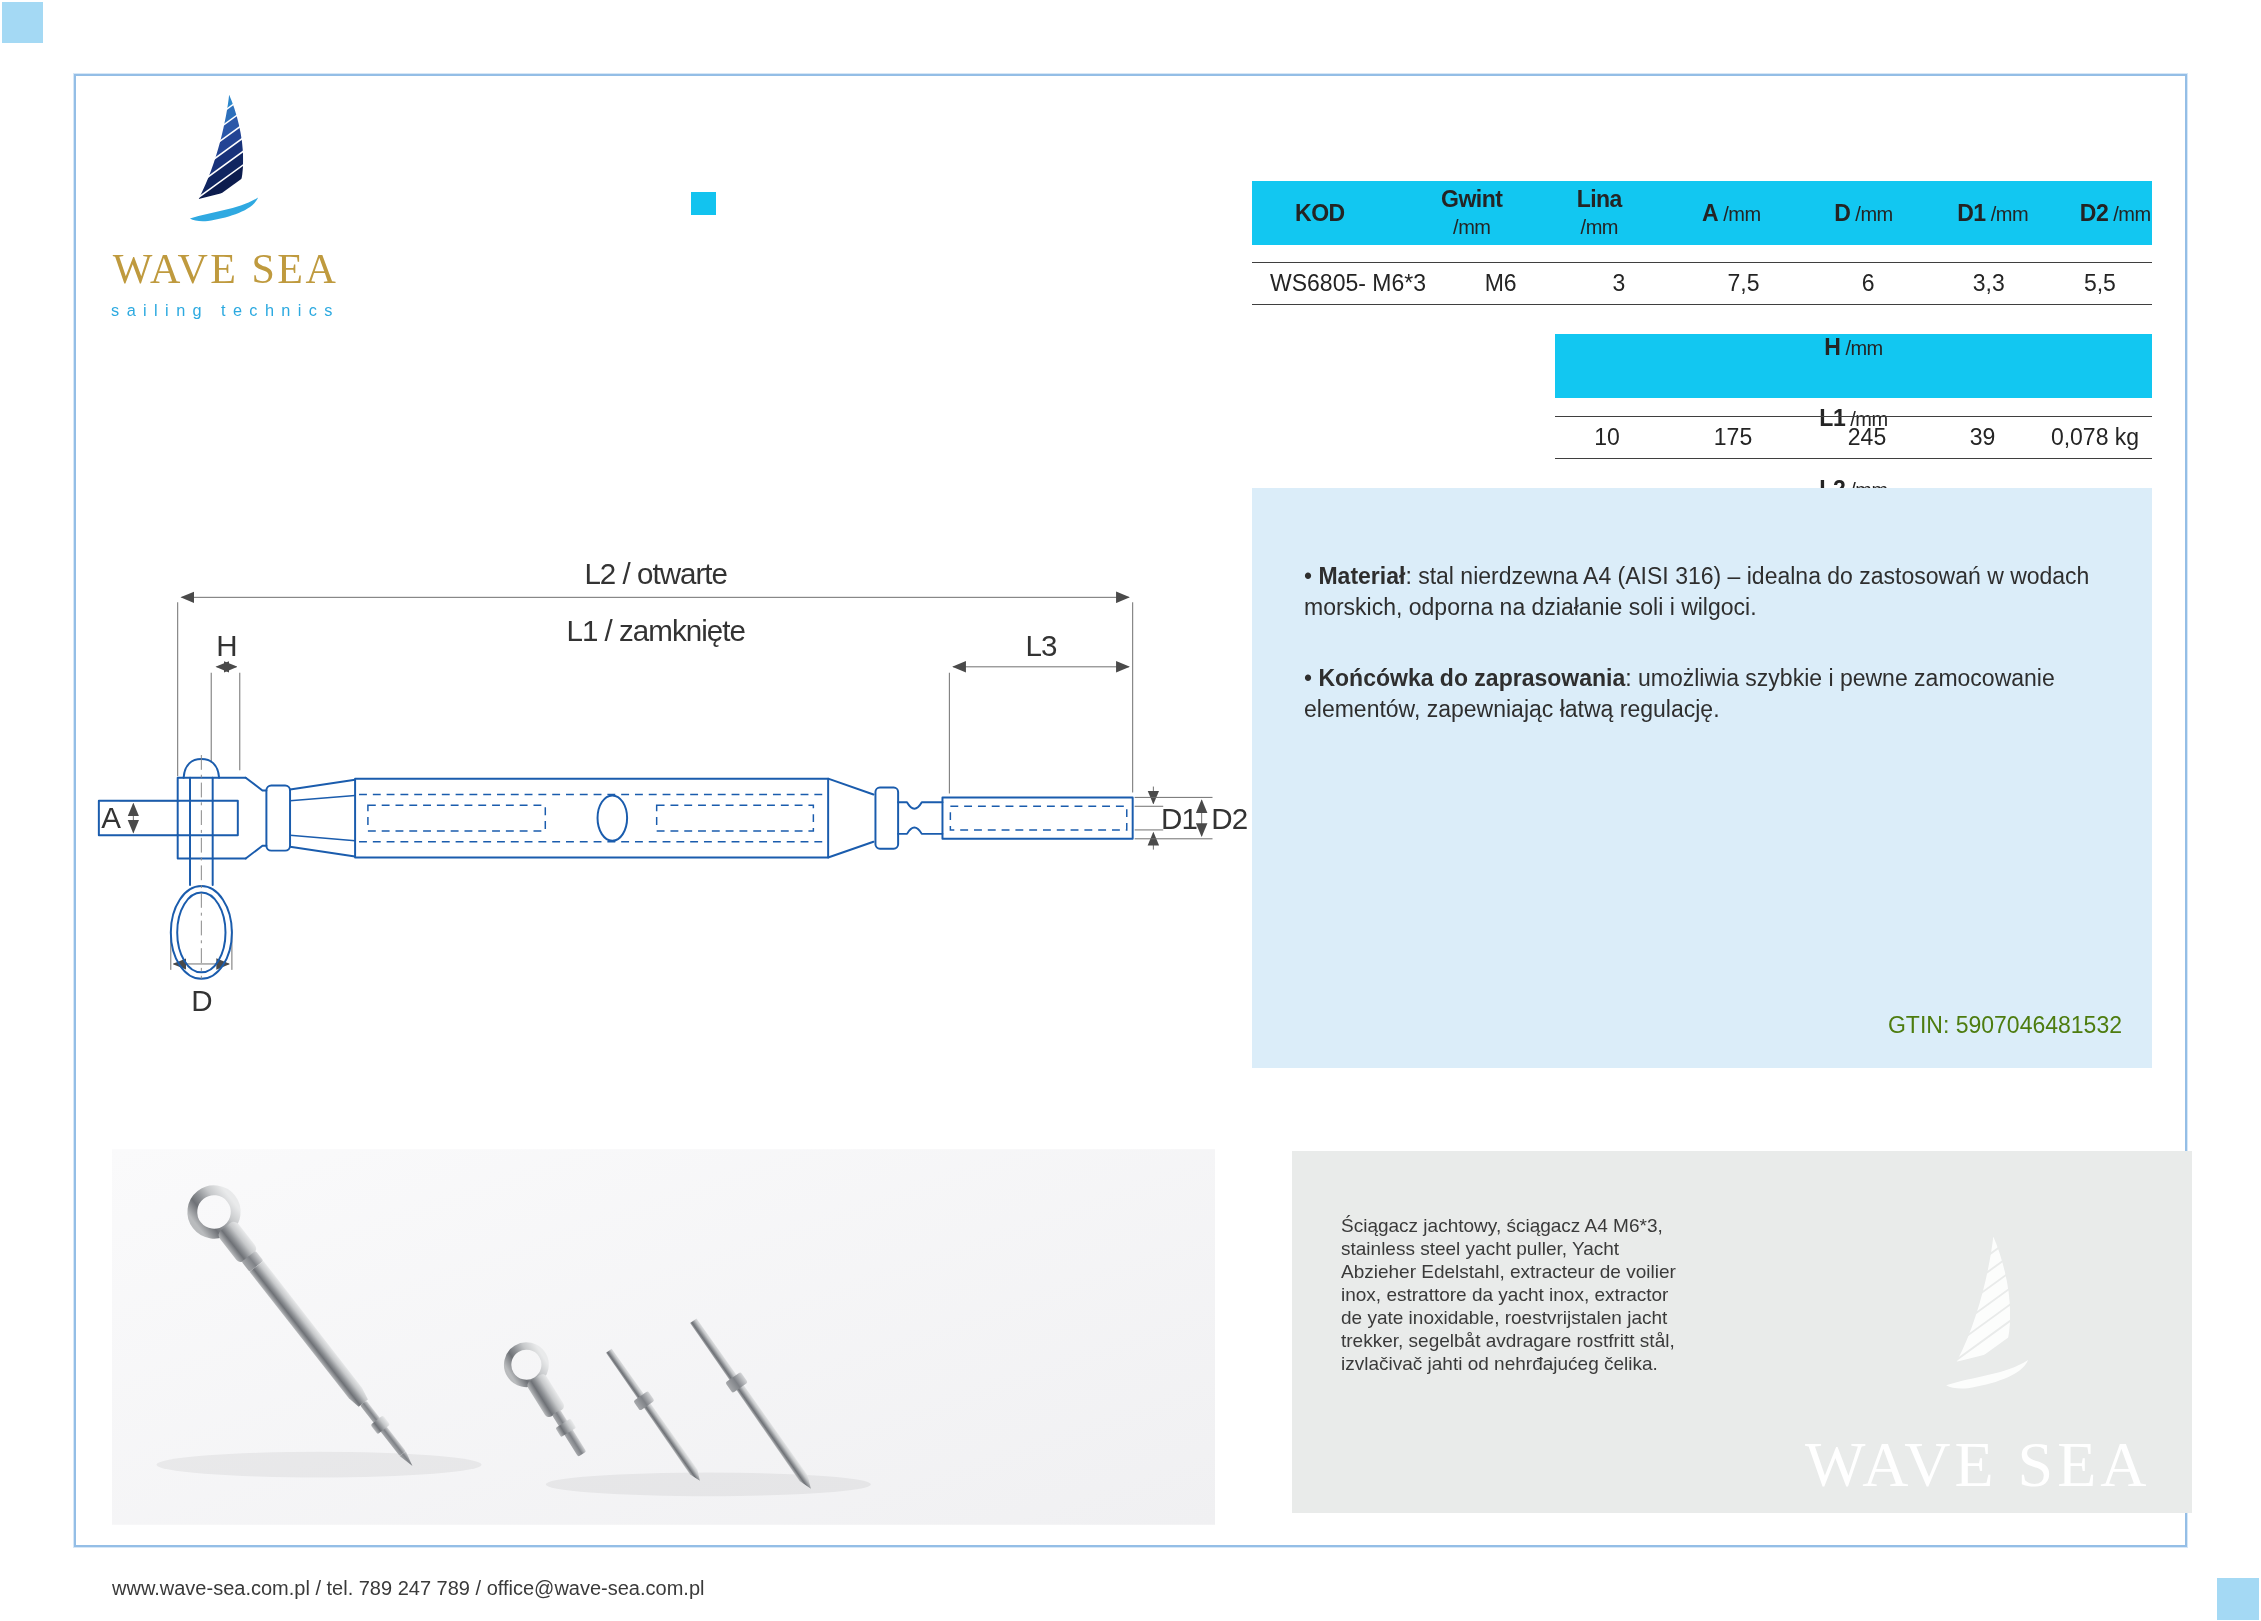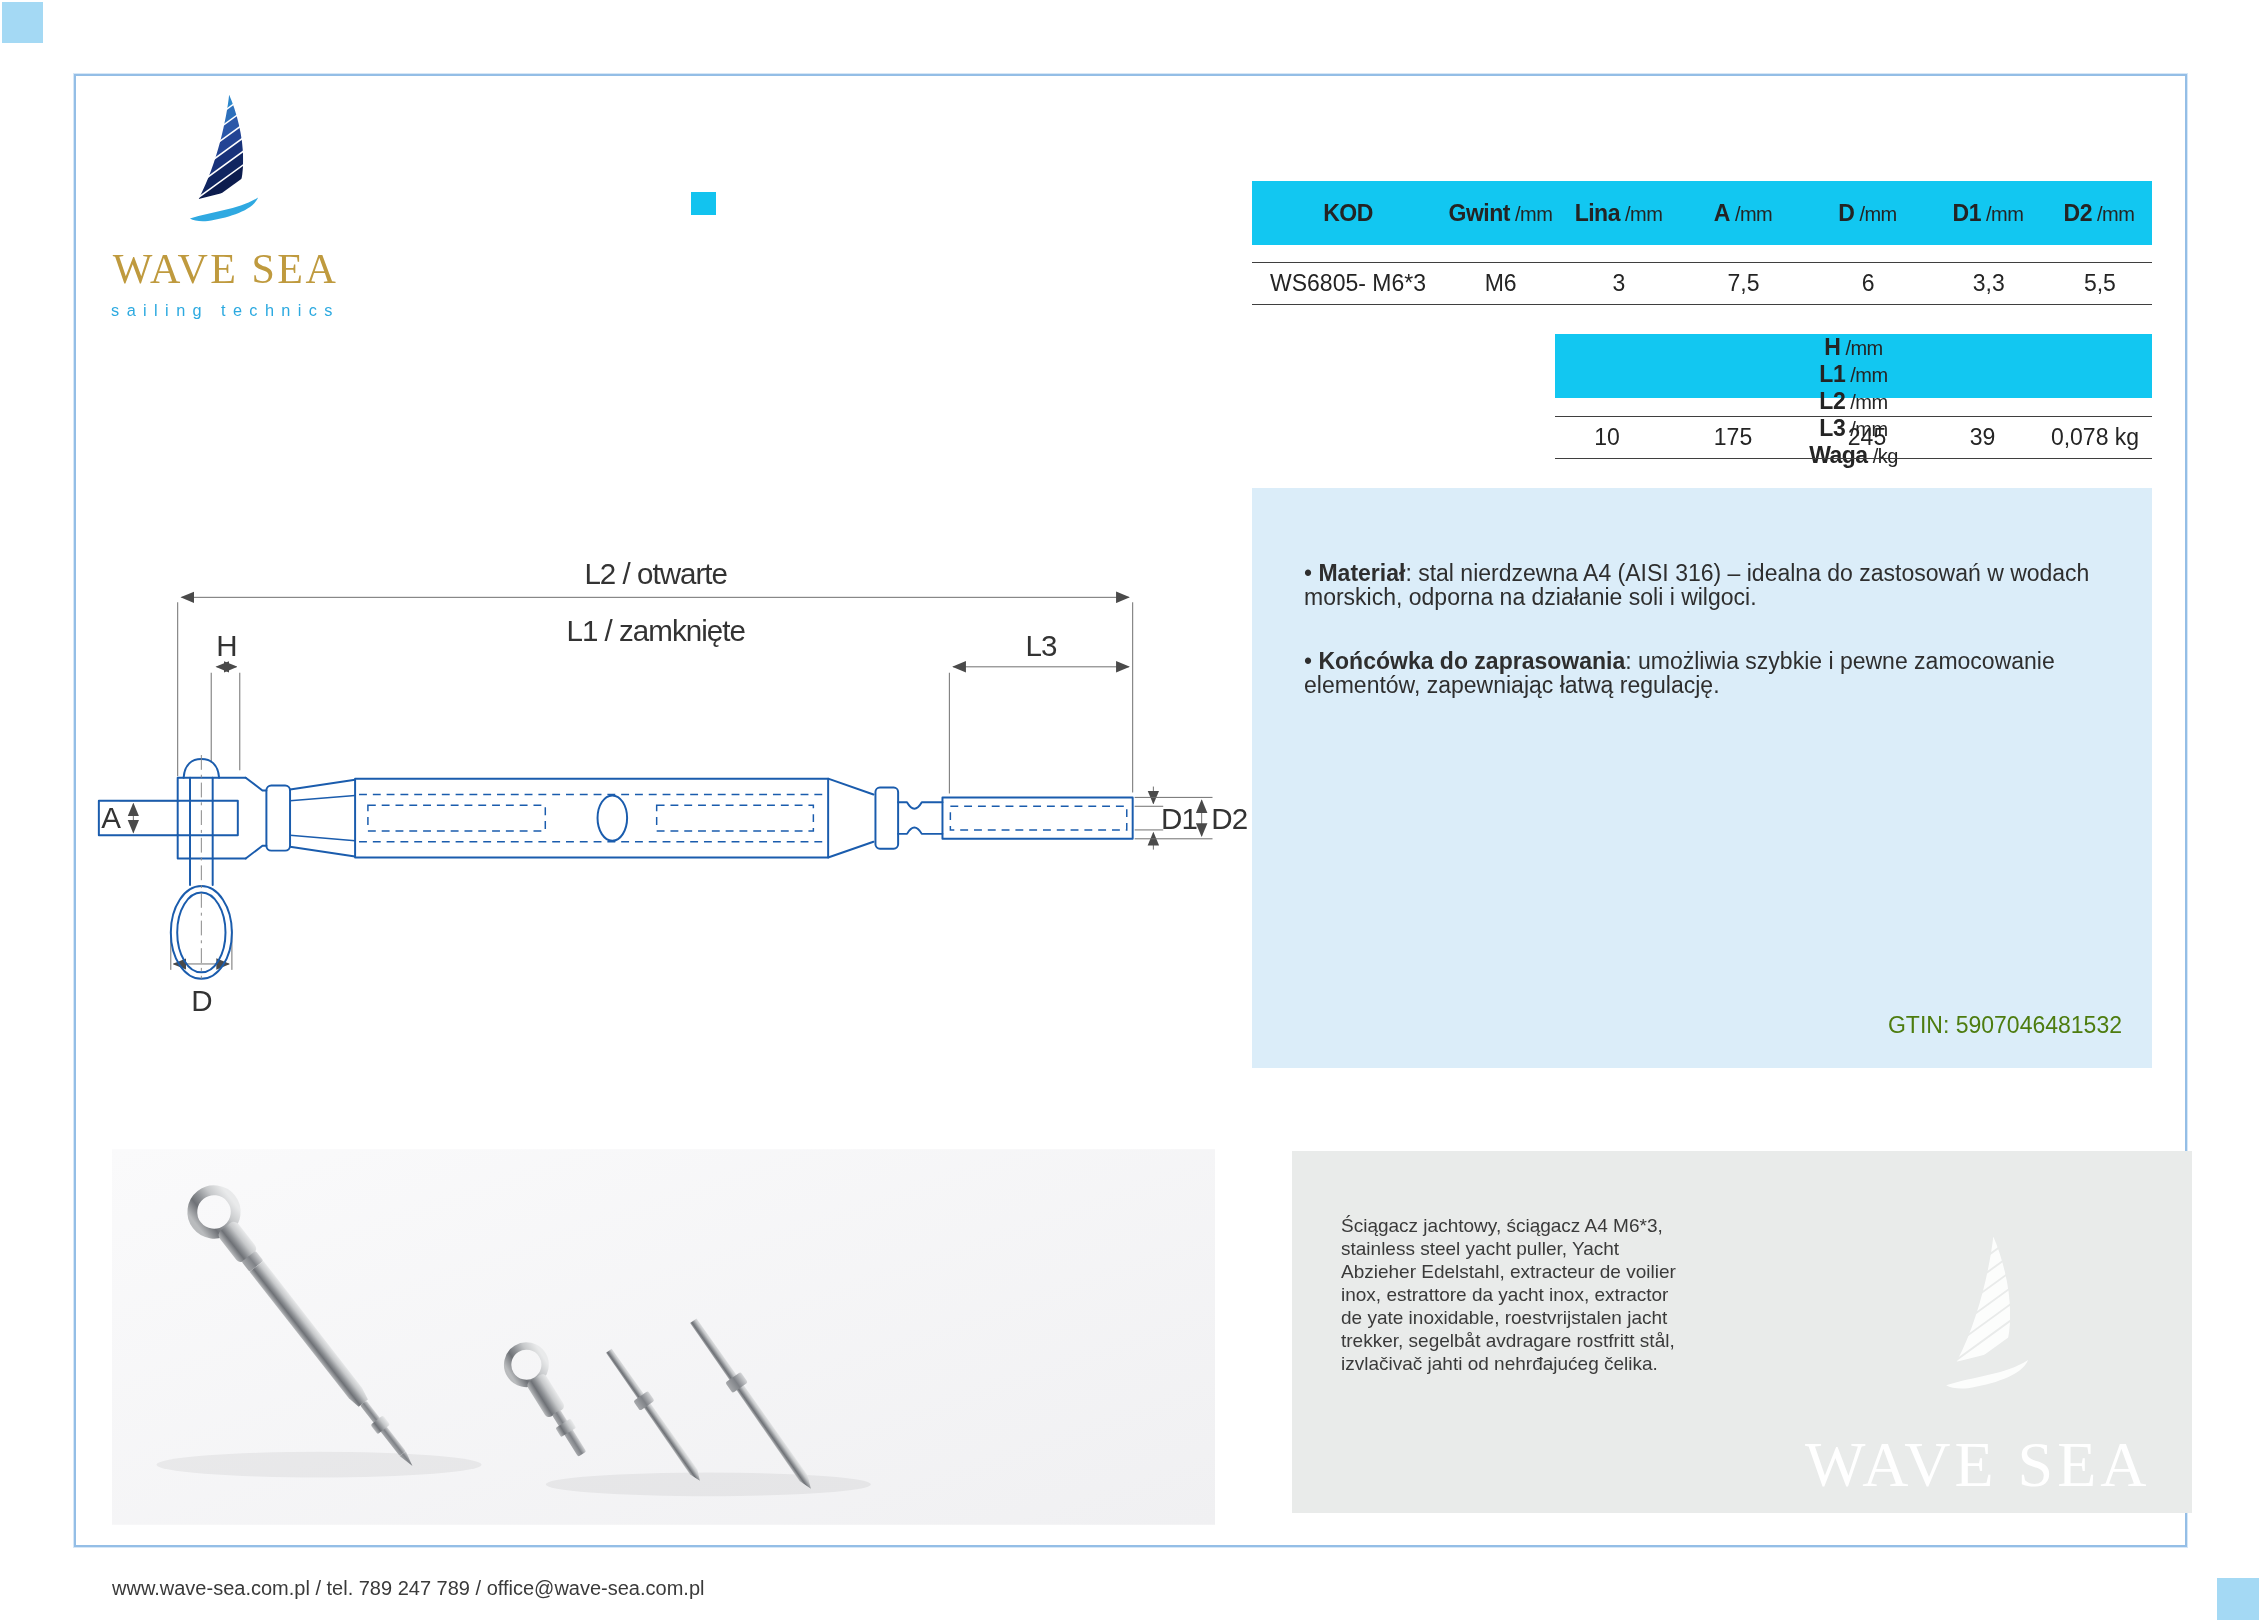--- a/index.html
+++ b/index.html
@@ -23,39 +23,39 @@
     letter-spacing:2.5px; white-space:nowrap; margin-top:3px;
   }
   .logo-tag { font-size:16.3px; color:#2BA9E0; letter-spacing:7.4px; margin-top:8px; white-space:nowrap; }
 
   
   .title { position:absolute; left:691px; top:180px; display:flex; gap:16px; }
   .title .bullet { width:25px; height:23px; background:#12C3EF; margin-top:12px; flex:none; }
   .title-text { font-size:31px; line-height:36px; color:#3B3B3B; letter-spacing:-0.5px; }
 
   
-  .t-head { position:absolute; display:flex; background:#12C7F1; align-items:center; }
+  .t-head { position:absolute; display:flex; background:#12C7F1; align-items:center;gap:44px; }
   .t-row  { position:absolute; display:flex; align-items:center;
             border-top:1.5px solid #3F3F3F; border-bottom:1.5px solid #3F3F3F; box-sizing:border-box; }
   .t1.t-head { left:1252px; top:181px; width:900px; height:64px; }
   .t1.t-row  { left:1252px; top:262px; width:900px; height:43px;justify-content:space-between; }
   .t2.t-head { left:1555px; top:334px; width:597px; height:64px;flex-direction:column; }
   .t2.t-row  { left:1555px; top:416px; width:597px; height:43px;justify-content:space-between; }
   .th, .td { text-align:center; color:#242424; }
   .th { font-size:23px; font-weight:bold; letter-spacing:-0.5px; }
   .th .thu { font-weight:normal; font-size:20px; }
   .td { font-size:23px; font-weight:normal; }
   .t1 .c0{width:192px}.t1 .c1{width:113px}.t1 .c2{width:123px}.t1 .c3{width:126px}
   .t1 .c4{width:123px}.t1 .c5{width:118px}.t1 .c6{width:104px}
   .t2 .c0{width:104px}.t2 .c1{width:148px}.t2 .c2{width:120px}.t2 .c3{width:111px}.t2 .c4{width:114px}
 
   
   .infobox { position:absolute; left:1252px; top:488px; width:900px; height:580px; background:#DBEDF9; }
   .bullets { position:absolute; left:52px; top:73px; width:818px; }
-  .bullet-p { font-size:23px; line-height:24px; color:#2E2E2E; margin:0 0 40px 0; }
+  .bullet-p { font-size:23px; line-height:31px; color:#2E2E2E; margin:0 0 40px 0; }
   .bullet-p b { font-weight:bold; }
   .gtin { position:absolute; right:30px; bottom:29px; font-size:23px; color:#4d7c0f; }
 
   
   .drawing { position:absolute; left:89px; top:532px; }
   .drawing text { font-family:"Liberation Sans", sans-serif; font-size:60px; fill:#333333; letter-spacing:-2px; }
 
   
   .photo { position:absolute; left:112px; top:1149px; width:1103px; height:376px; }
 

